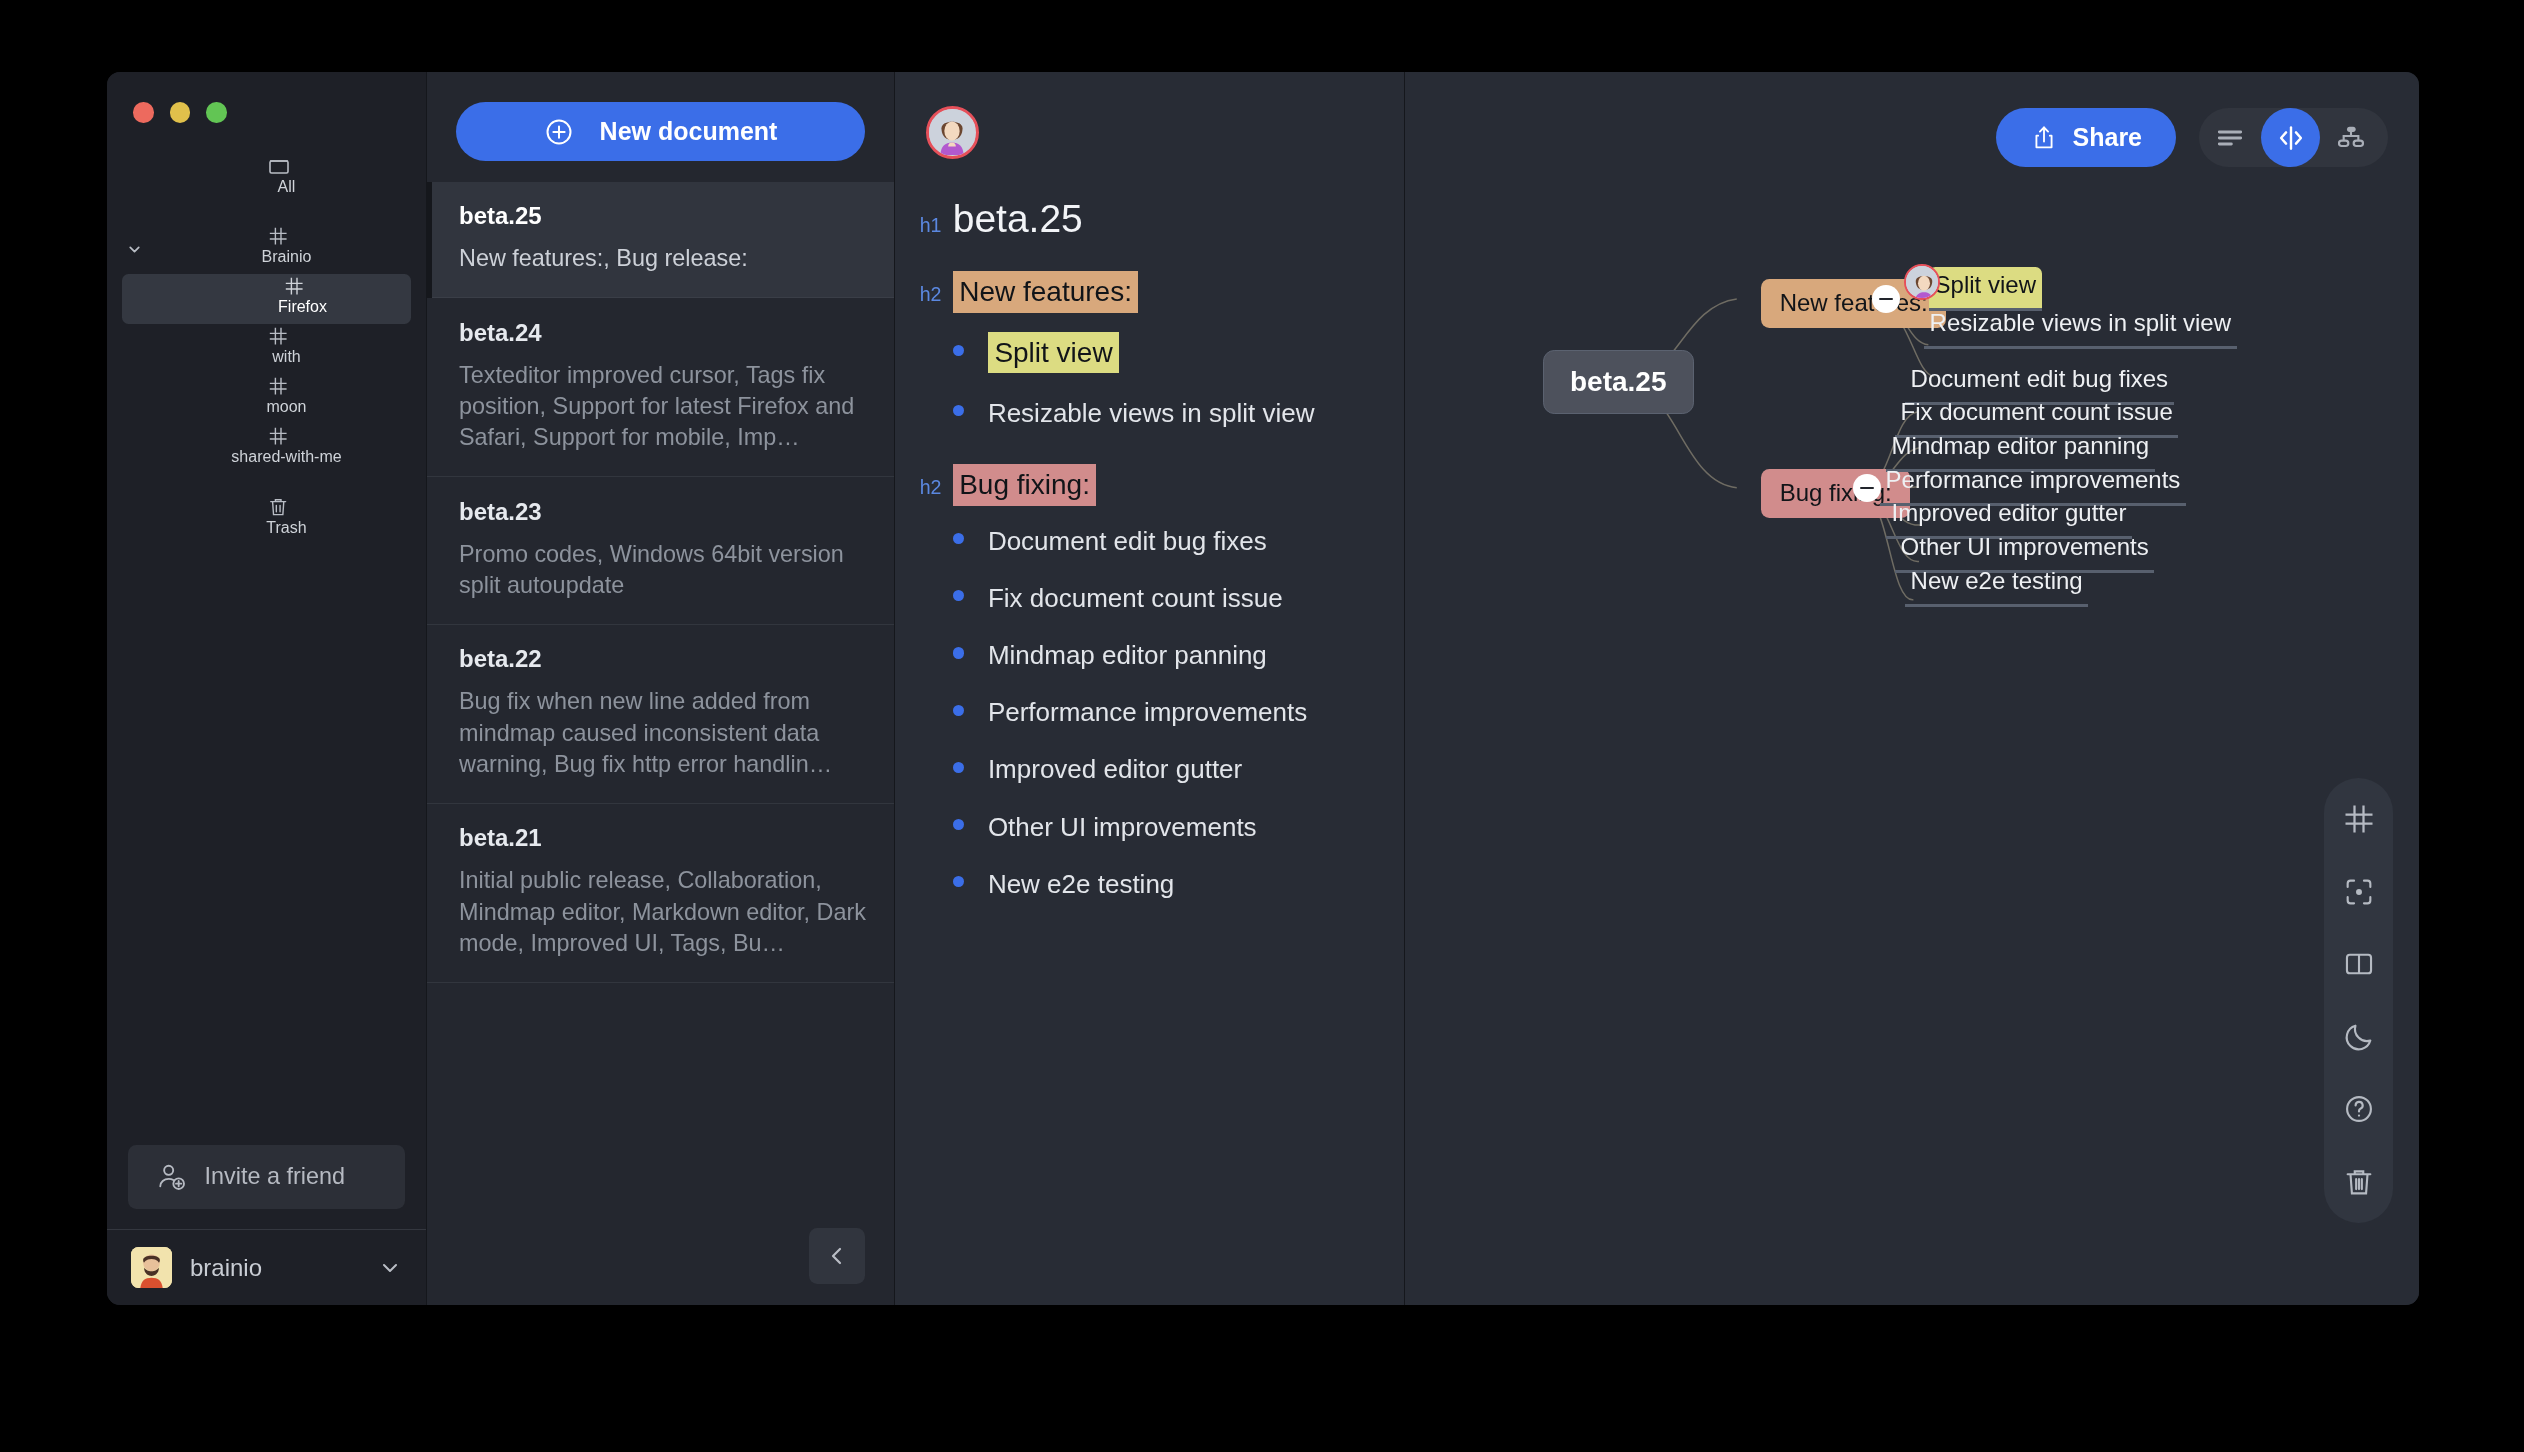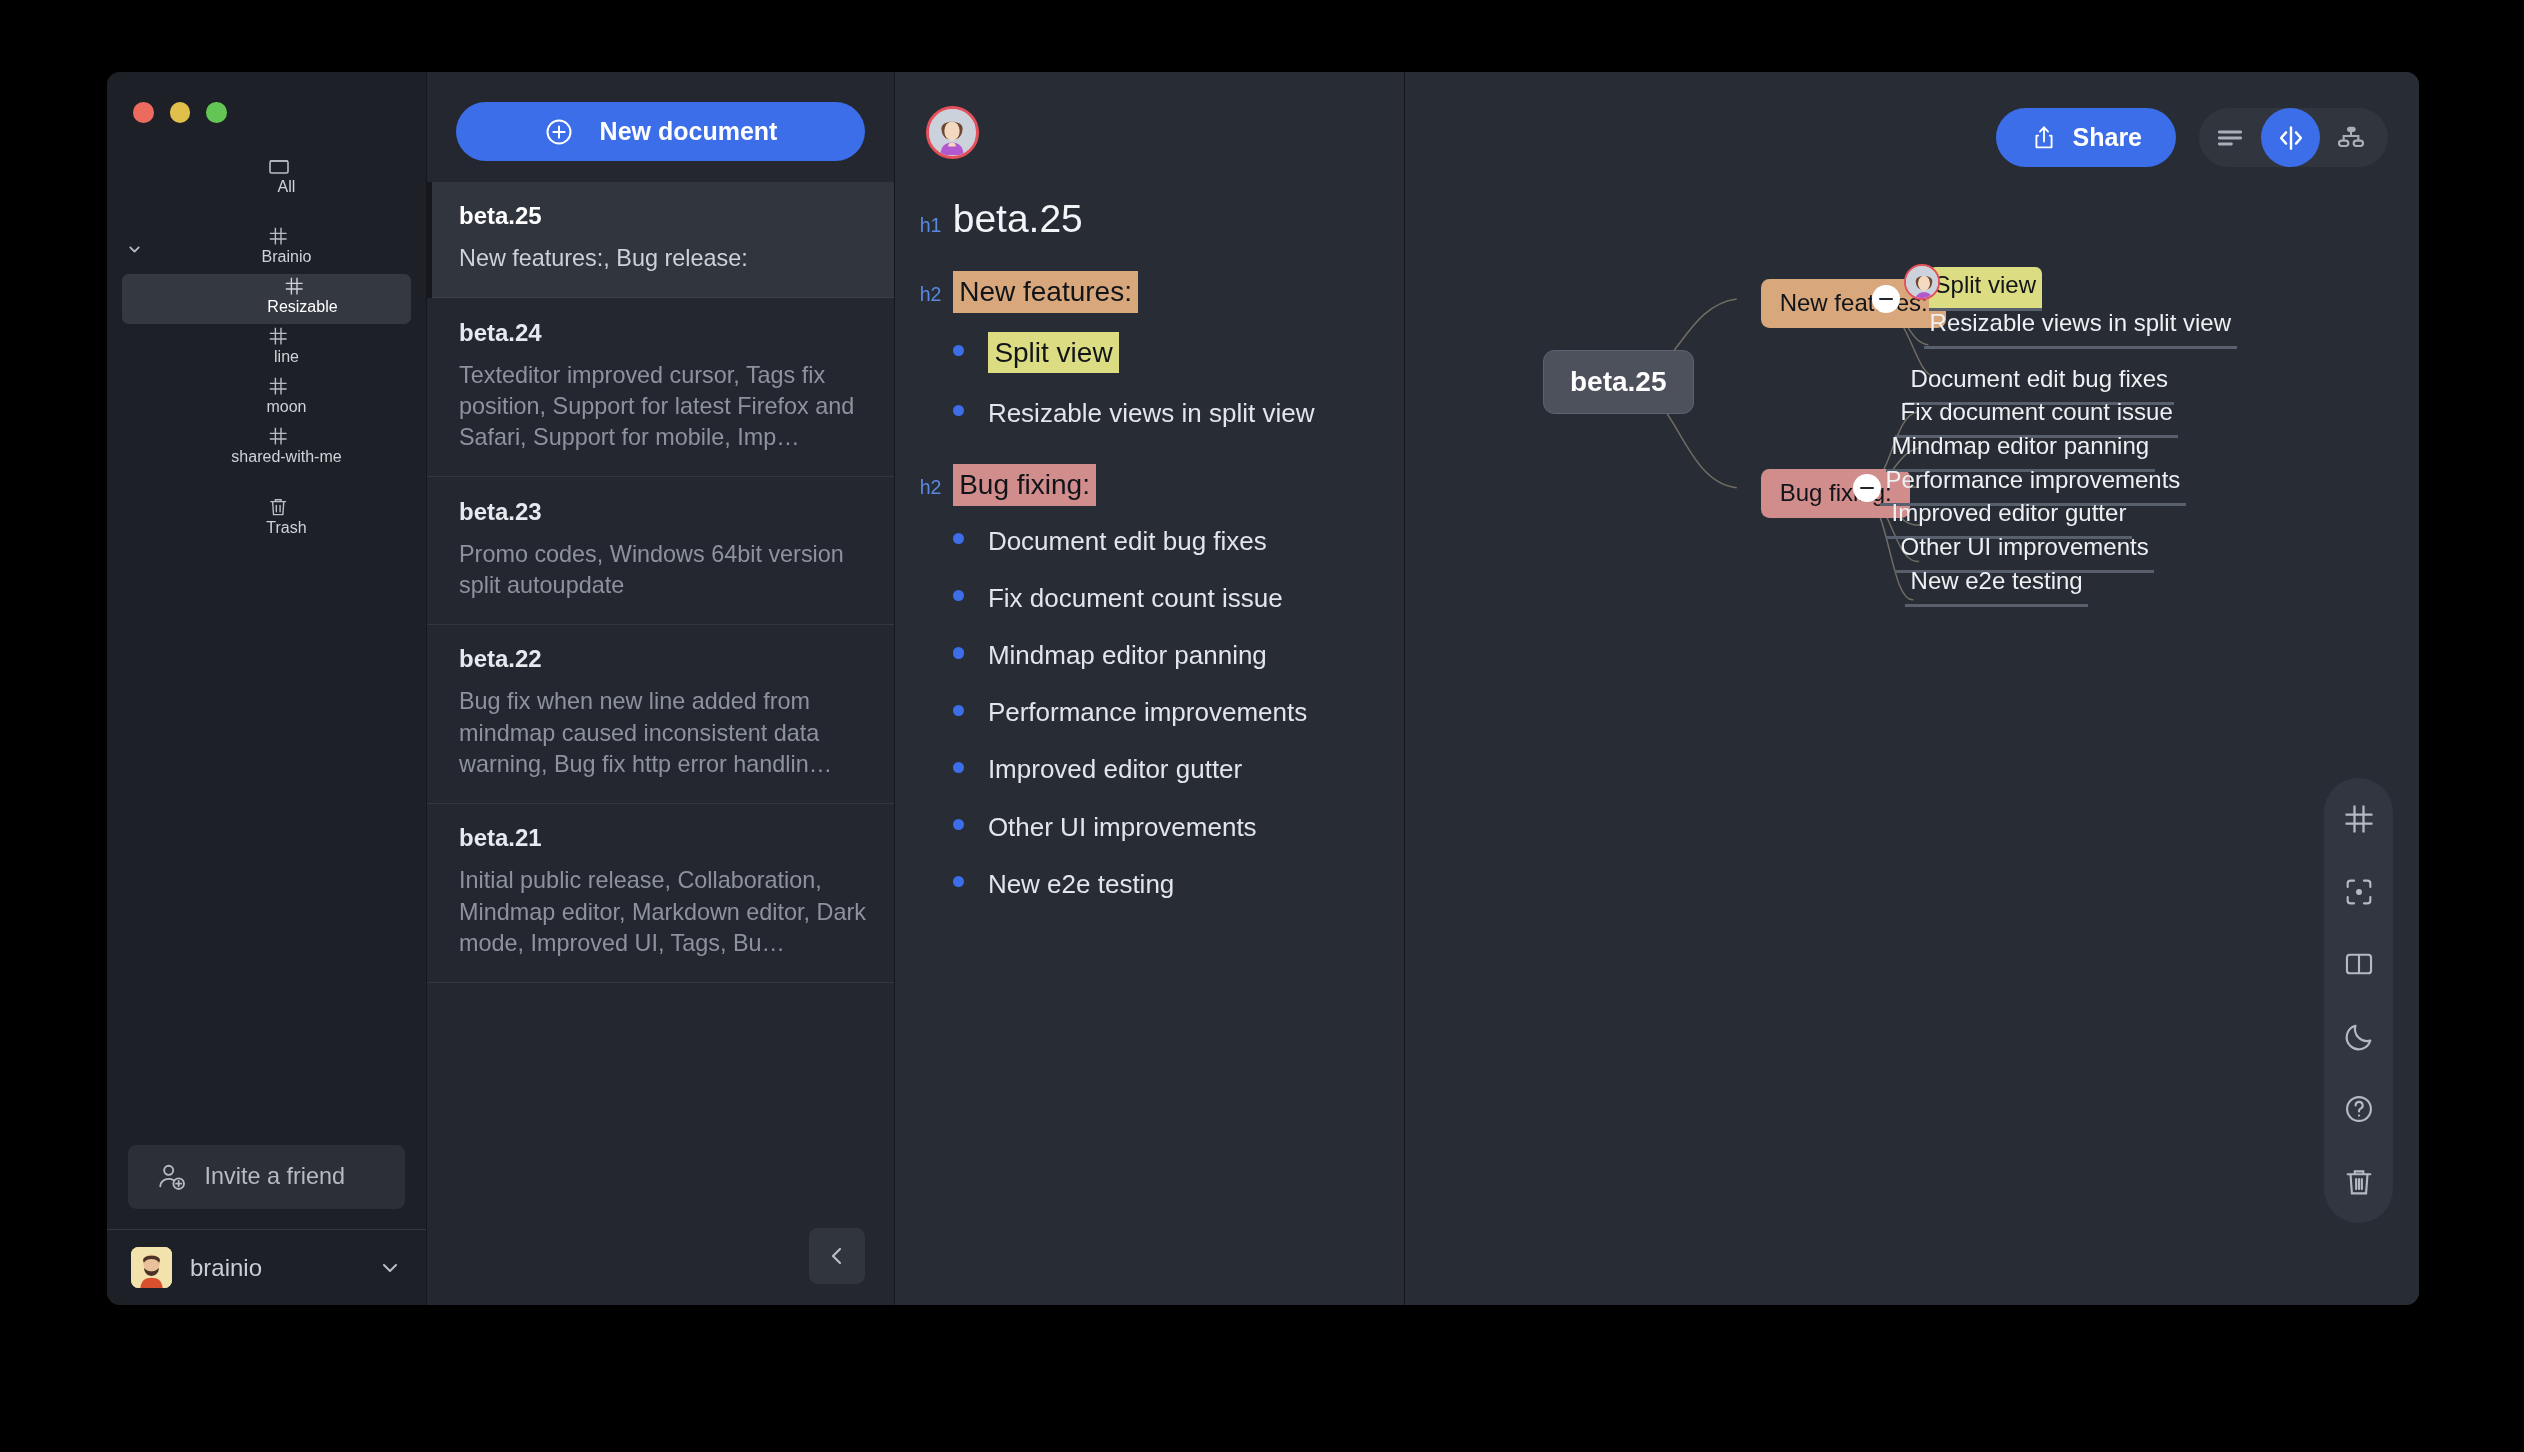--- a/index.html
+++ b/index.html
@@ -312,30 +312,30 @@
         </span>
         <span class="label">Brainio</span>
       </div>
 
       <div class="nav-item child selected">
         <span class="gicon">
           <svg width="22.4" height="22.4" viewBox="0 0 24 24" fill="none" stroke="#cfd3d9" stroke-width="1.5">
               <path d="M9 3v18M15 3v18M3 9h18M3 15h18"></path>
             </svg>
         </span>
-        <span class="label">Resizable</span>
+        <span class="label">Firefox</span>
       </div>
 
       <div class="nav-item">
         <span class="gicon">
           <svg width="22.4" height="22.4" viewBox="0 0 24 24" fill="none" stroke="#b9bdc5" stroke-width="1.5">
               <path d="M9 3v18M15 3v18M3 9h18M3 15h18"></path>
             </svg>
         </span>
-        <span class="label">line</span>
+        <span class="label">with</span>
       </div>
 
       <div class="nav-item">
         <span class="gicon">
           <svg width="22.4" height="22.4" viewBox="0 0 24 24" fill="none" stroke="#b9bdc5" stroke-width="1.5">
               <path d="M9 3v18M15 3v18M3 9h18M3 15h18"></path>
             </svg>
         </span>
         <span class="label">moon</span>
       </div>

